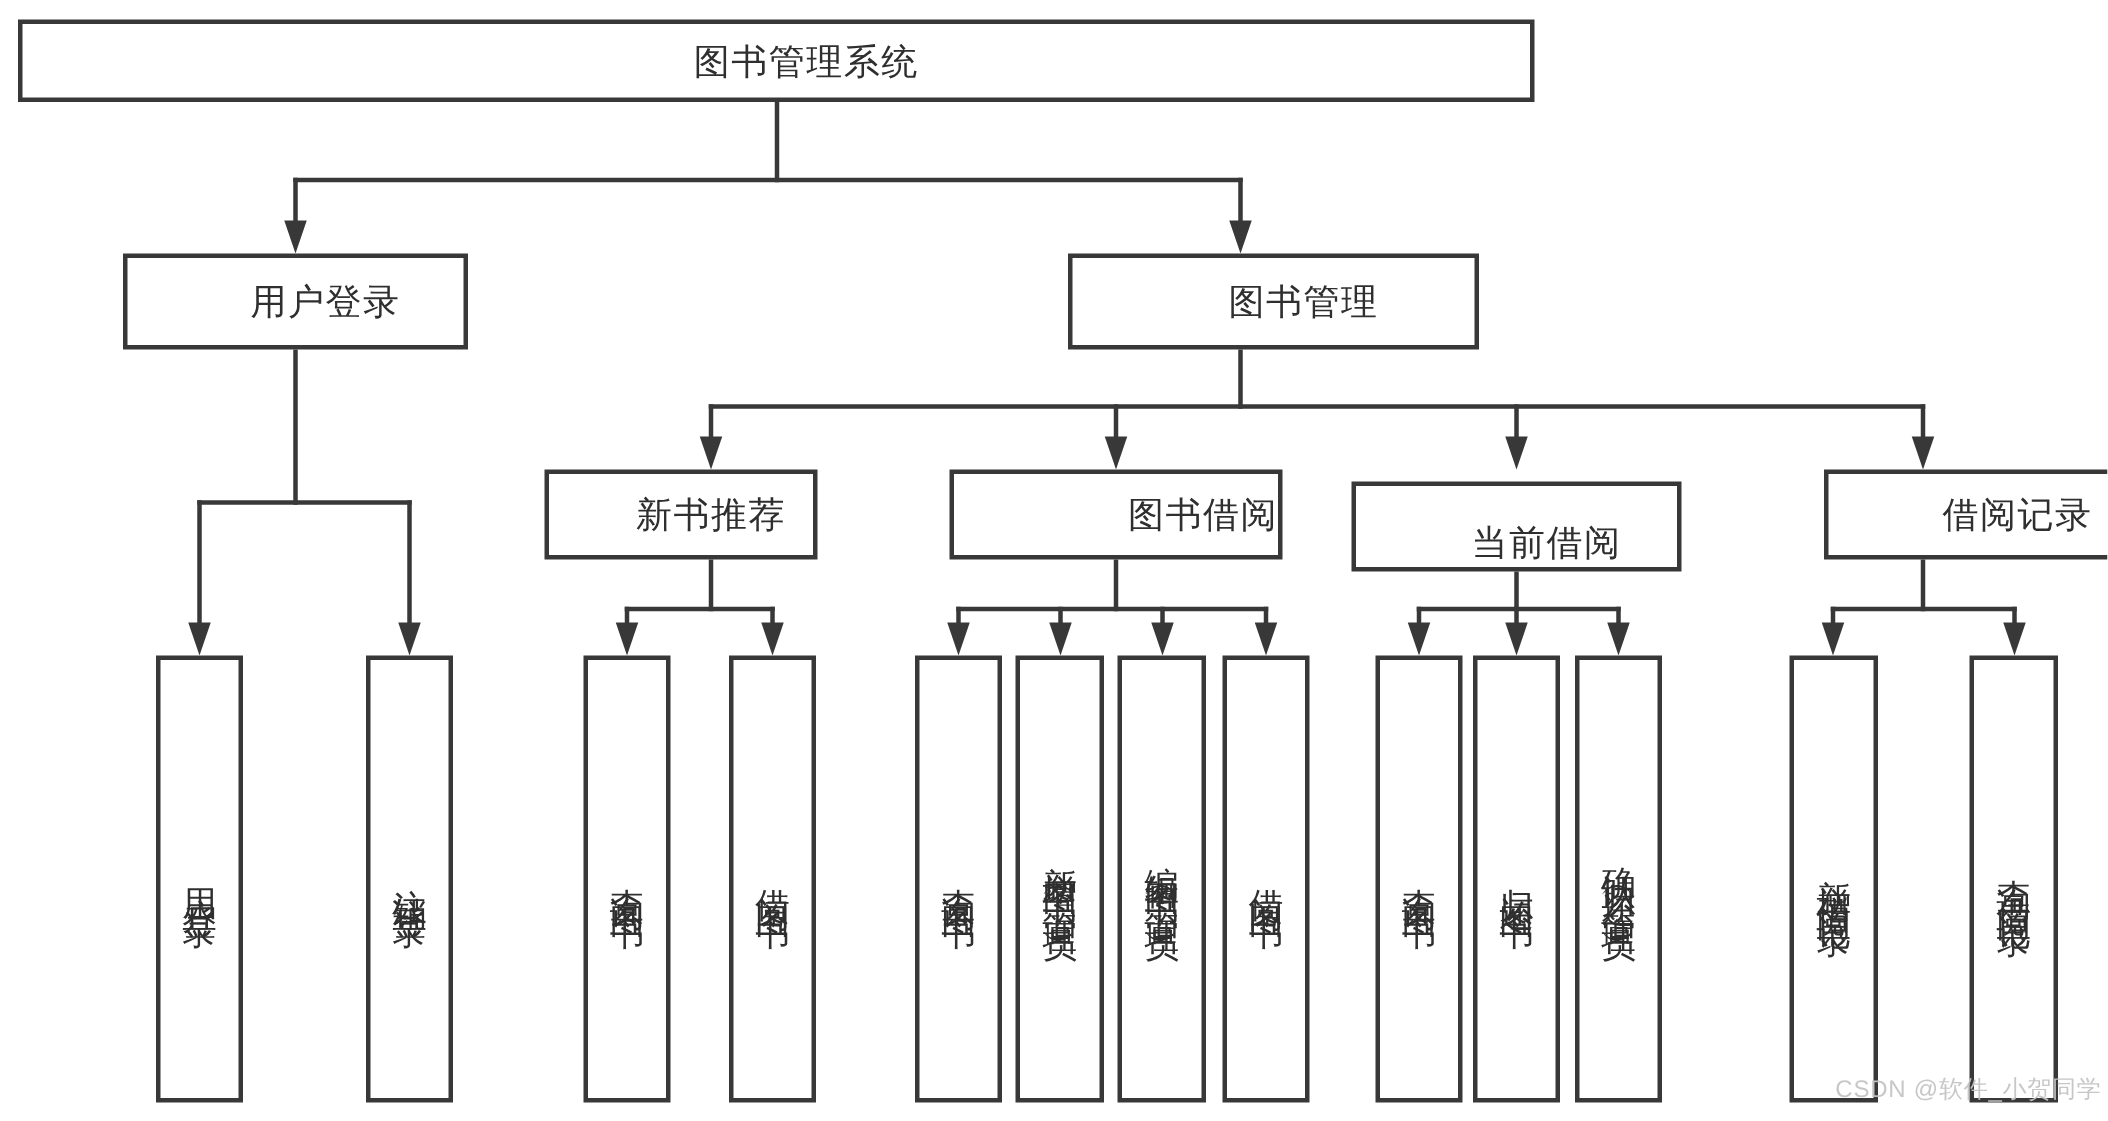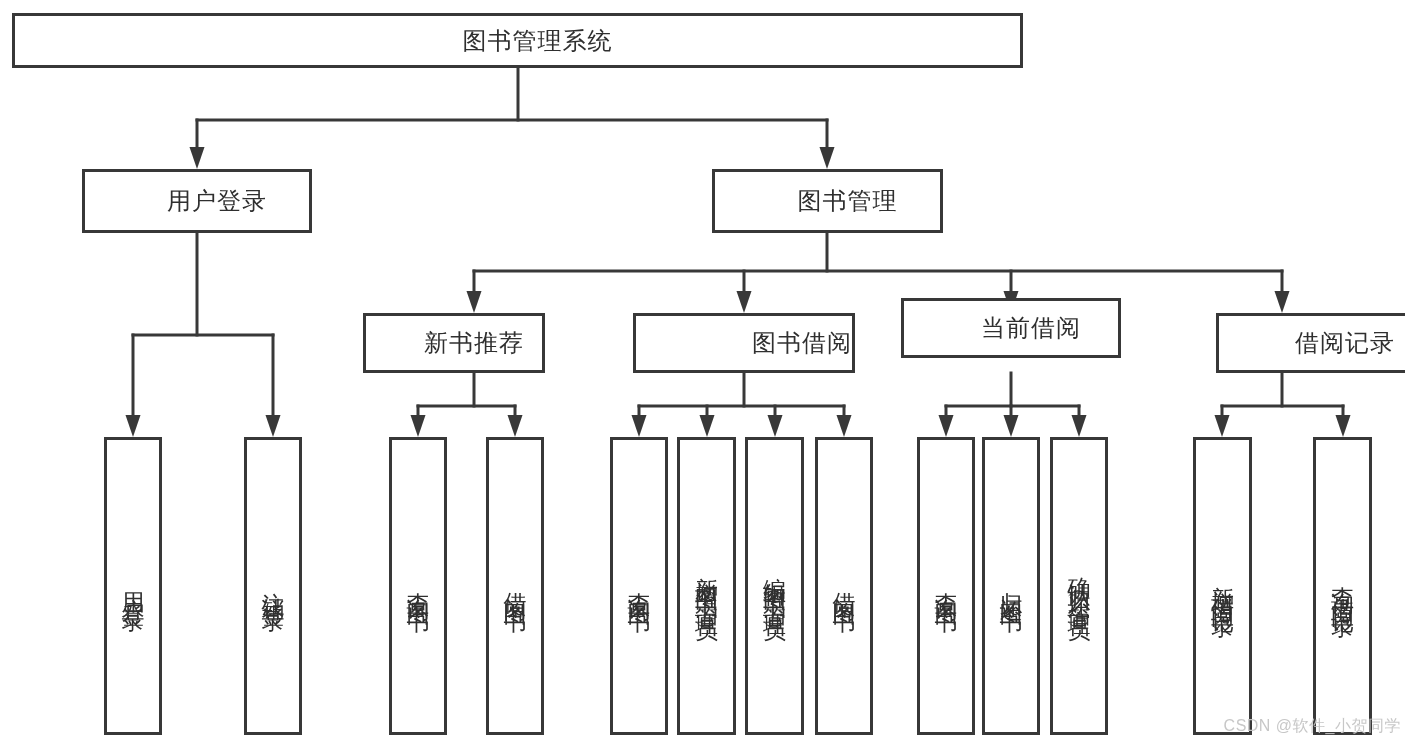--- a/index.html
+++ b/index.html
@@ -134,31 +134,31 @@
     </g>
   </svg>
 
   <div class="box" style="left:12px;top:13px;width:1011px;height:55px;">
     <span>图书管理系统</span>
   </div>
 
   <div class="box" style="left:82px;top:169px;width:230px;height:64px;">
     <span>用户登录</span>
   </div>
-  <div class="box" style="left:712px;top:169px;width:231px;height:64px;">
+  <div class="box" style="left:712px;top:169px;width:274px;height:64px;">
     <span>图书管理</span>
   </div>
 
   <div class="box" style="left:363px;top:313px;width:182px;height:60px;justify-content:center;">
     <span>新书推荐</span>
   </div>
   <div class="box" style="left:633px;top:313px;width:222px;height:60px;justify-content:flex-end;">
     <span>图书借阅</span>
   </div>
-  <div class="box" style="left:901px;top:298px;width:220px;height:60px;">
+  <div class="box" style="left:901px;top:321px;width:220px;height:60px;align-items:flex-end;">
     <span>当前借阅</span>
   </div>
   <div class="box" style="left:1173px;top:313px;width:218px;height:60px;margin-left:43px;">
     <span>借阅记录</span>
   </div>
 
   <div class="vbox" style="left:104px;width:58px;">
     <span class="vtext">用户登录</span>
   </div>
   <div class="vbox" style="left:244px;width:58px;">

